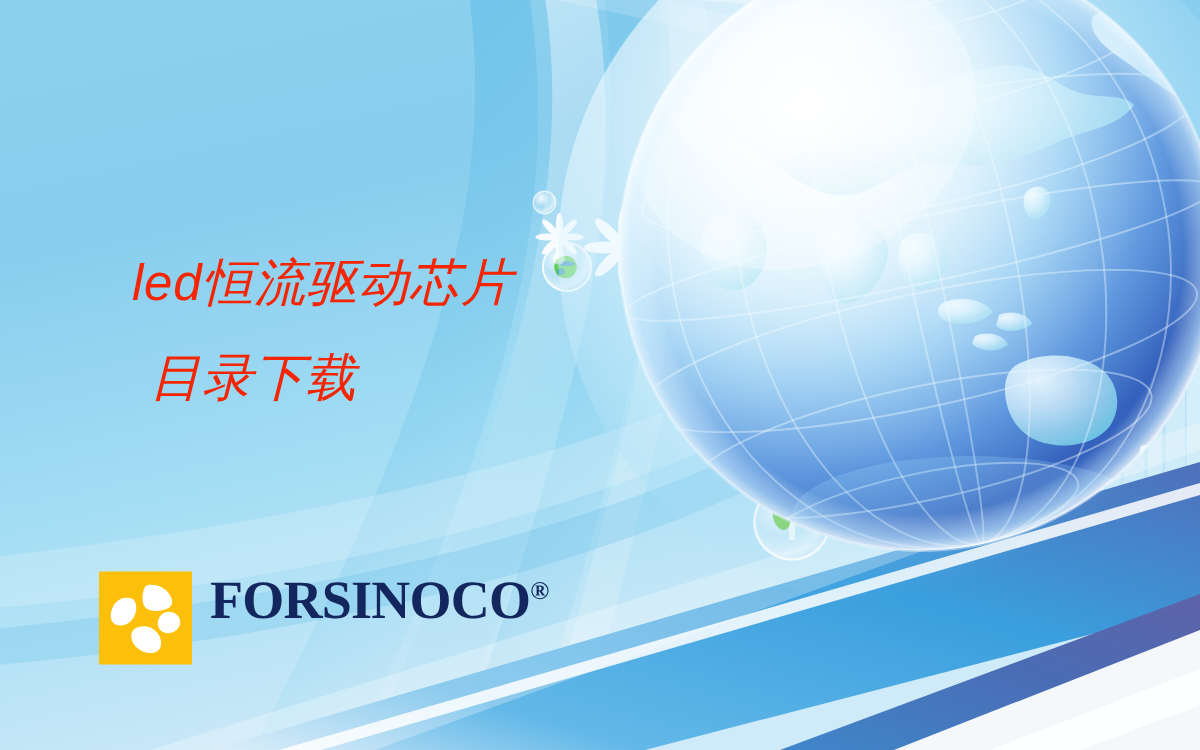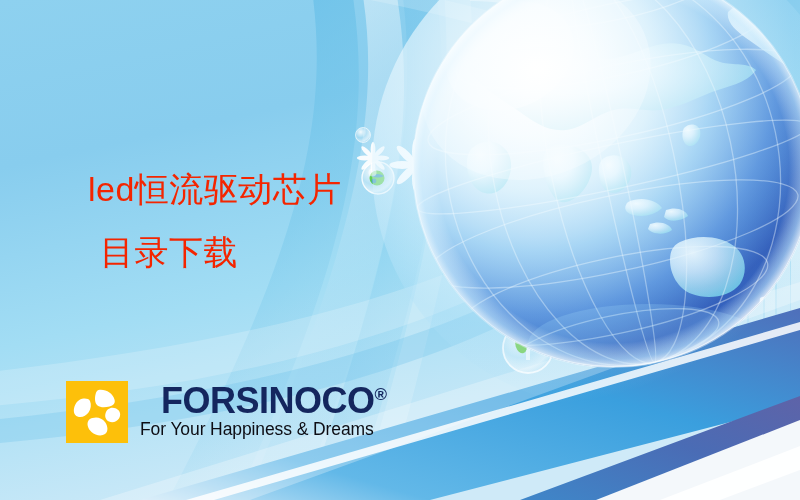--- a/index.html
+++ b/index.html
@@ -47,20 +47,21 @@
   }
 
   
   .headline {
     position: absolute;
     left: 0;
     top: 0;
     width: 800px;
     height: 500px;
     pointer-events: none;
+    font-style: italic;
   }
   .hl-line {
     position: absolute;
     color: #f42500;
     font-size: 34px;
     line-height: 1;
     white-space: nowrap;
     font-family: "Liberation Sans", "DejaVu Sans", sans-serif;
     letter-spacing: 0.5px;
   }
@@ -89,22 +90,21 @@
     justify-content: flex-start;
     padding-top: 2px;
   }
   .logo-word {
     font-size: 36px;
     font-weight: bold;
     color: #14265e;
     line-height: 0.98;
     letter-spacing: -0.5px;
     white-space: nowrap;
-    font-family: Liberation Sans, sans-serif;
-    margin-left: 21px;
+    font-family: Liberation Serif, serif;
   }
   .logo-word .reg {
     font-size: 17px;
     vertical-align: super;
     line-height: 1;
   }
   .logo-tag {
     font-size: 17.5px;
     color: #0d0d14;
     letter-spacing: -0.1px;
@@ -403,17 +403,16 @@
           <path d="M26.5,37 C31,35.5 36,37 39,41 C42,45 42.5,50.5 39,53
                    C35.5,55.5 29.5,54.5 25.5,51 C21.5,47.5 20.5,42.5 22.5,39.5
                    C23.5,38 25,37.4 26.5,37 Z"></path>
         </g>
       </svg>
     </div>
     <div class="logo-text">
       <div class="logo-word">
         <span>FORSINOCO</span><span class="reg">®</span>
       </div>
-      <div class="logo-tag">For Your Happiness &amp; Dreams</div>
     </div>
   </div>
 
 </div>
 
 </body></html>

